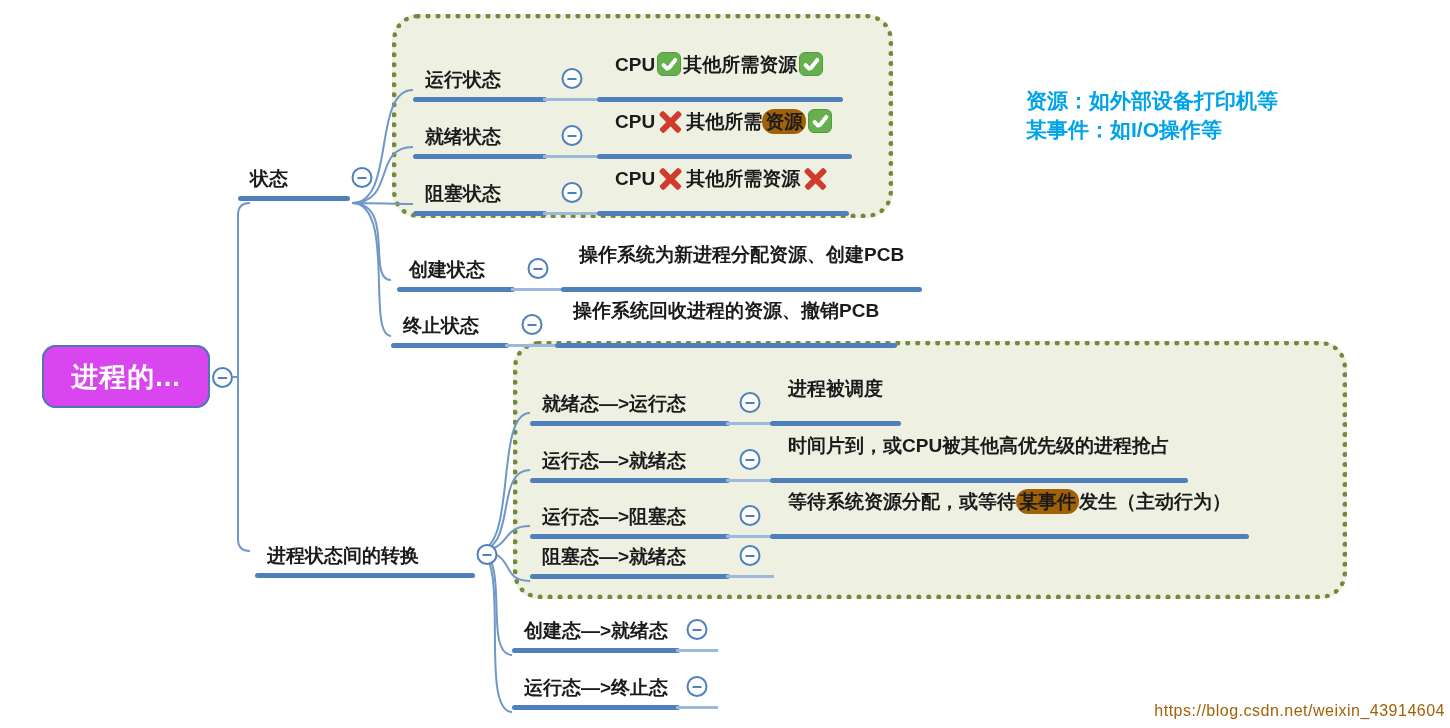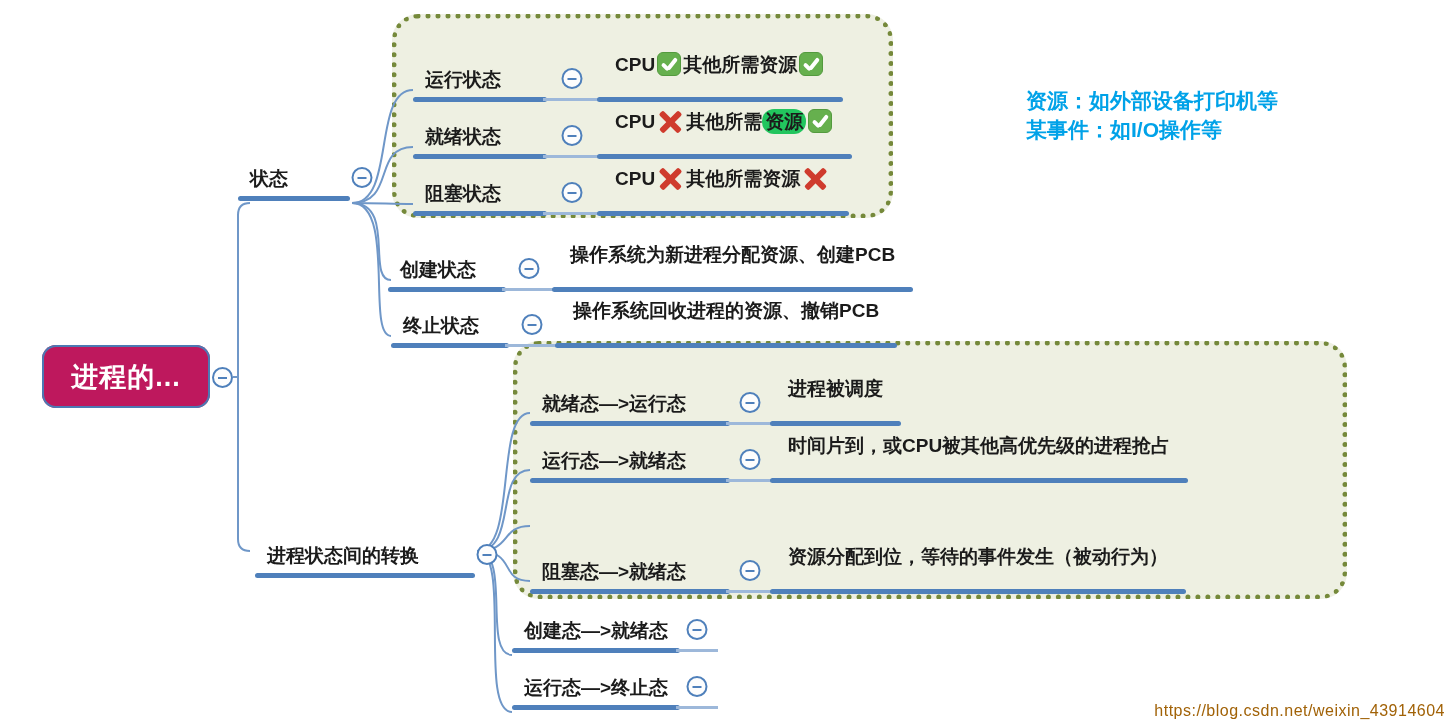--- a/index.html
+++ b/index.html
@@ -30,36 +30,36 @@
 
   
   .gap{position:relative;flex:none;align-self:stretch;}
   .gap::before{content:"";position:absolute;left:-4px;right:-4px;bottom:1px;height:3px;background:var(--thin);}
   .g24{width:24px;} .g34{width:34px;} .g40{width:40px;} .g46{width:46px;} .g50{width:50px;}
   .g24::before,.g-noline::before{display:none;}
   .ci{position:absolute;left:50%;bottom:13px;transform:translateX(-50%);width:21px;height:21px;background:#fdfdfd;border:2px solid #4f80bb;border-radius:50%;box-sizing:border-box;}
   .ci::after{content:"";position:absolute;left:4px;right:4px;top:50%;margin-top:-1px;height:2px;background:#4f80bb;}
 
   
-  .root{position:absolute;left:42px;top:345px;width:168px;height:63px;background:#be185d;border-radius:14px;color:#ffffff;display:flex;align-items:center;justify-content:center;font-size:27px;font-weight:bold;letter-spacing:1px;box-shadow:inset 0 0 0 2px #4c79b3;}
+  .root{position:absolute;left:42px;top:345px;width:168px;height:63px;background:#d946ef;border-radius:14px;color:#ffffff;display:flex;align-items:center;justify-content:center;font-size:27px;font-weight:bold;letter-spacing:1px;box-shadow:inset 0 0 0 2px #4c79b3;}
   .root-ci{position:absolute;left:212px;top:367px;width:21px;height:21px;background:#fdfdfd;border:2px solid #4f80bb;border-radius:50%;box-sizing:border-box;}
   .root-ci::after{content:"";position:absolute;left:4px;right:4px;top:50%;margin-top:-1px;height:2px;background:#4f80bb;}
 
   
   .mk{display:inline-block;position:relative;width:24px;height:24px;vertical-align:-5px;margin:0 2px;}
   .mk.check{background:#66b04e;border:1px solid #539a3e;border-radius:6px;box-sizing:border-box;}
   .mk.check::before{content:"";position:absolute;left:3px;top:12px;width:9px;height:3.5px;background:#ffffff;border-radius:2px;transform:rotate(45deg);}
   .mk.check::after{content:"";position:absolute;left:7px;top:9px;width:14px;height:3.5px;background:#ffffff;border-radius:2px;transform:rotate(-52deg);}
   .mk.cross{width:27px;}
   .mk.cross::before,.mk.cross::after{content:"";position:absolute;left:0;top:10px;width:27px;height:5.5px;background:#cf3b2d;border-radius:2px;}
   .mk.cross::before{transform:rotate(45deg);}
   .mk.cross::after{transform:rotate(-45deg);}
 
   
-  .hl{background:#22c55e;border-radius:12px;padding:2px 3px;}
+  .hl{background:#a16207;border-radius:12px;padding:2px 3px;}
 
   
   .annotation{position:absolute;left:1026px;top:86px;color:#00a2e8;font-size:21px;font-weight:bold;line-height:29px;white-space:nowrap;}
 
   
   .watermark{position:absolute;right:5px;bottom:8px;color:#a16207;font-size:16px;letter-spacing:.5px;z-index:5;}
 </style>
 </head>
 <body>
 
@@ -110,21 +110,21 @@
   </div>
 
   <div class="row" style="left:413px;top:166px">
     <span class="node label w134">阻塞状态</span>
     <span class="gap g50">
         <i class="ci"></i>
       </span>
     <span class="node"><span>CPU</span><i class="mk cross"></i><span>其他所需资源</span><i class="mk cross"></i></span>
   </div>
 
-  <div class="row" style="left:388px;top:242px">
+  <div class="row" style="left:397px;top:242px">
     <span class="node label w118">创建状态</span>
     <span class="gap g46">
         <i class="ci"></i>
       </span>
     <span class="node">操作系统为新进程分配资源、创建PCB</span>
   </div>
 
   <div class="row" style="left:391px;top:298px">
     <span class="node label w118">终止状态</span>
     <span class="gap g46">
@@ -149,27 +149,33 @@
   </div>
 
   <div class="row" style="left:530px;top:433px">
     <span class="node label w200">运行态—&gt;就绪态</span>
     <span class="gap g40">
         <i class="ci"></i>
       </span>
     <span class="node">时间片到，或CPU被其他高优先级的进程抢占</span>
   </div>
 
+  <div class="row" style="left:530px;top:489px">
+    <span class="node label w200">运行态—&gt;阻塞态</span>
+    <span class="gap g40">
+        <i class="ci"></i>
+      </span>
+    <span class="node"><span>等待系统资源分配，或等待</span><span class="hl">某事件</span><span>发生（主动行为）</span></span>
+  </div>
 
   <div class="row" style="left:530px;top:544px">
     <span class="node label w200">阻塞态—&gt;就绪态</span>
     <span class="gap g40">
         <i class="ci"></i>
       </span>
-    <span class="node">资源分配到位，等待的事件发生（被动行为）</span>
   </div>
 
   <div class="row" style="left:512px;top:618px">
     <span class="node label w150">创建态—&gt;就绪态</span>
     <span class="gap g34">
         <i class="ci"></i>
       </span>
   </div>
 
   <div class="row" style="left:512px;top:675px">

